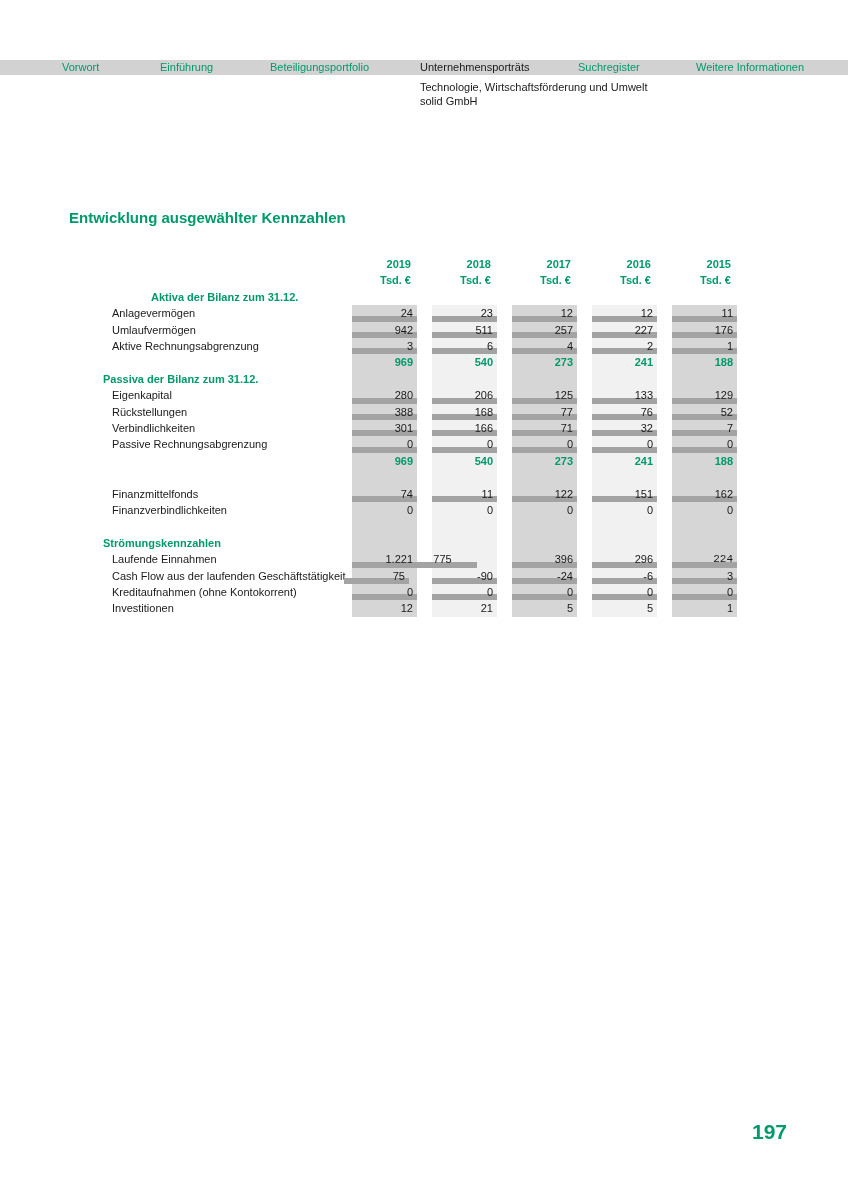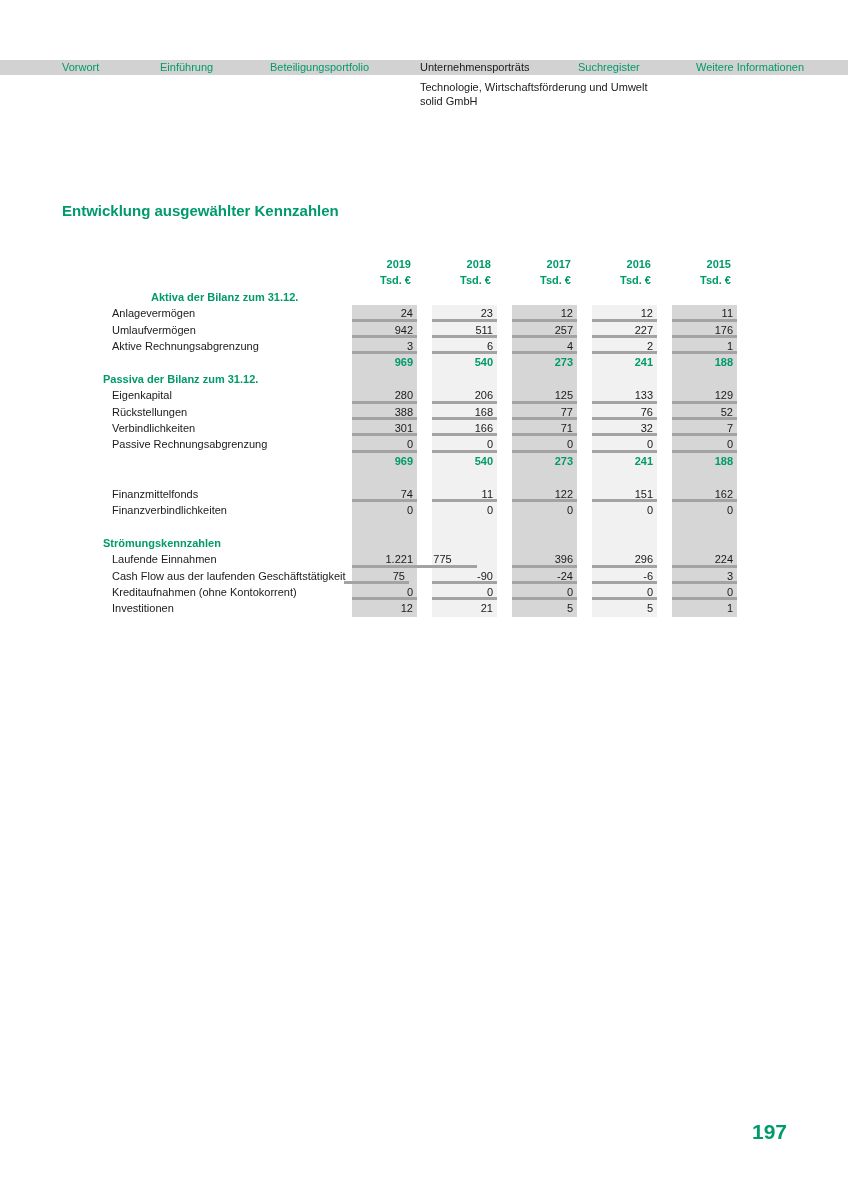--- a/index.html
+++ b/index.html
@@ -4,31 +4,31 @@
 <style>
   html,body{margin:0;padding:0;background:#ffffff;}
   .page{
     position:relative;width:848px;height:1200px;background:#ffffff;overflow:hidden;
     font-family:"Liberation Sans","DejaVu Sans",sans-serif;color:#1a1a1a;
   }
   .navbar{position:absolute;top:60px;left:0;width:848px;height:15px;background:#d2d2d2;}
   .nav-item{position:absolute;top:0;height:15px;line-height:15px;font-size:11px;color:#009A6B;cursor:pointer;white-space:nowrap;}
   .nav-item.active{color:#1a1a1a;}
   .crumb{position:absolute;left:420px;top:80px;font-size:11px;line-height:14px;color:#1a1a1a;}
-  .title{position:absolute;left:62px;top:202px;margin:0;font-size:15px;font-weight:bold;color:#009A6B;white-space:nowrap;}
+  .title{position:absolute;left:62px;top:202px;margin:7px;font-size:15px;font-weight:bold;color:#009A6B;white-space:nowrap;}
   .table{position:absolute;left:0;top:256px;width:684px;height:380px;}
   .band{position:absolute;width:65px;}
   .trow{position:absolute;left:0;width:848px;height:16.4px;}
   .tlabel{position:absolute;top:0;font-size:11px;line-height:16.4px;white-space:nowrap;color:#1a1a1a;}
   .tlabel.section{color:#009A6B;font-weight:bold;}
   .tcell{
     position:absolute;top:0;width:65px;height:16.4px;box-sizing:border-box;
     font-size:11px;line-height:16px;text-align:right;padding-right:4px;color:#1a1a1a;
   }
-  .tcell.underline{border-bottom:3px solid #a3a3a3;}
+  .tcell.underline{border-bottom:6px solid #a3a3a3;}
   .tcell.sum{color:#009A6B;font-weight:bold;}
   .tcell.year{color:#009A6B;font-weight:bold;padding-right:6px;}
   .pagenum{position:absolute;left:745px;top:1120px;width:42px;text-align:right;font-size:21px;font-weight:bold;color:#009A6B;}
 </style>
 </head>
 <body>
 
 <div class="page">
 
   <div class="navbar" id="navbar">
@@ -158,21 +158,21 @@
       <div class="trow" style="top: 262.4px;"></div>
       <div class="trow" style="top: 278.8px;">
         <div class="tlabel section" style="left: 103px;">Strömungskennzahlen</div>
       </div>
       <div class="trow" style="top: 295.2px;">
         <div class="tlabel" style="left: 112px;">Laufende Einnahmen</div>
         <div class="tcell underline" style="left: 352px;">1.221</div>
         <div class="tcell underline" style="left: 412px; text-align: center;">775</div>
         <div class="tcell underline" style="left: 512px;">396</div>
         <div class="tcell underline" style="left: 592px;">296</div>
-        <div class="tcell underline" style="left: 672px;">224</div>
+        <div class="tcell underline" style="left: 672px; font-family: Liberation Mono, monospace;">224</div>
       </div>
       <div class="trow" style="top: 311.6px;">
         <div class="tlabel" style="left: 112px;">Cash Flow aus der laufenden Geschäftstätigkeit</div>
         <div class="tcell underline" style="left: 344px;">75</div>
         <div class="tcell underline" style="left: 432px;">-90</div>
         <div class="tcell underline" style="left: 512px;">-24</div>
         <div class="tcell underline" style="left: 592px;">-6</div>
         <div class="tcell underline" style="left: 672px;">3</div>
       </div>
       <div class="trow" style="top: 328px;">

